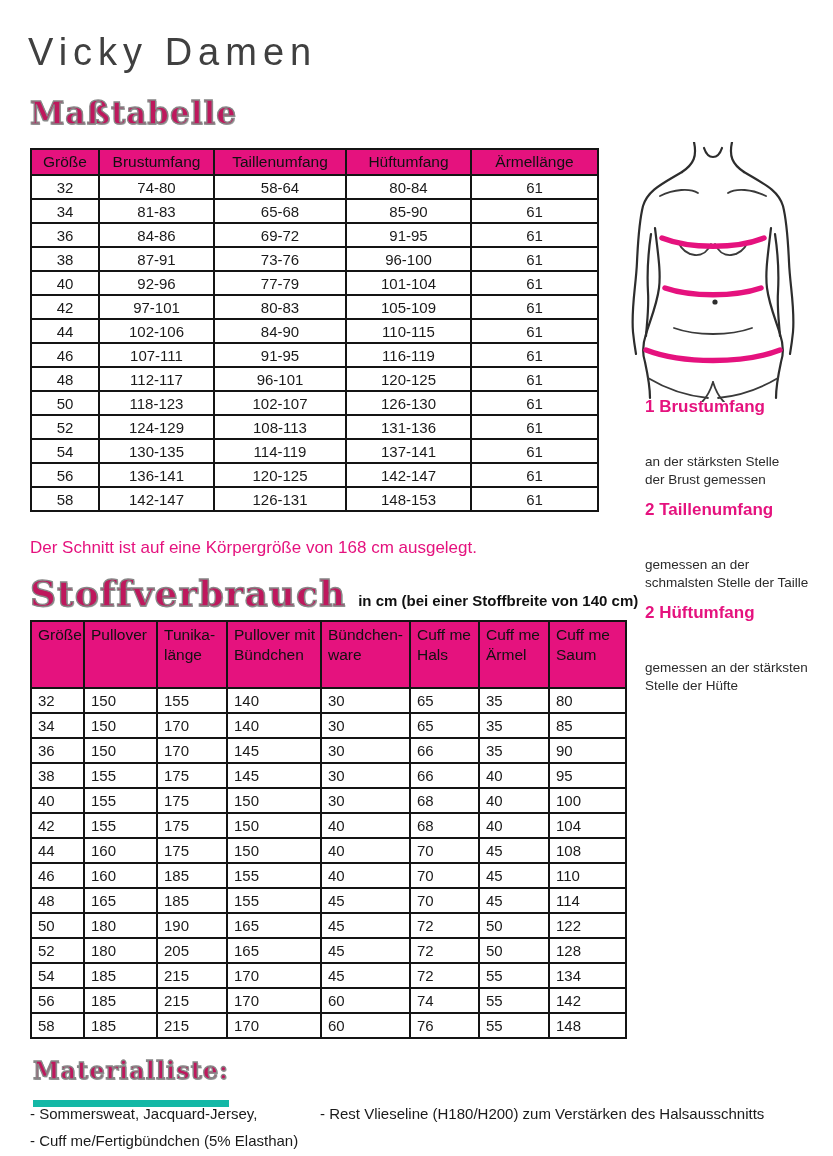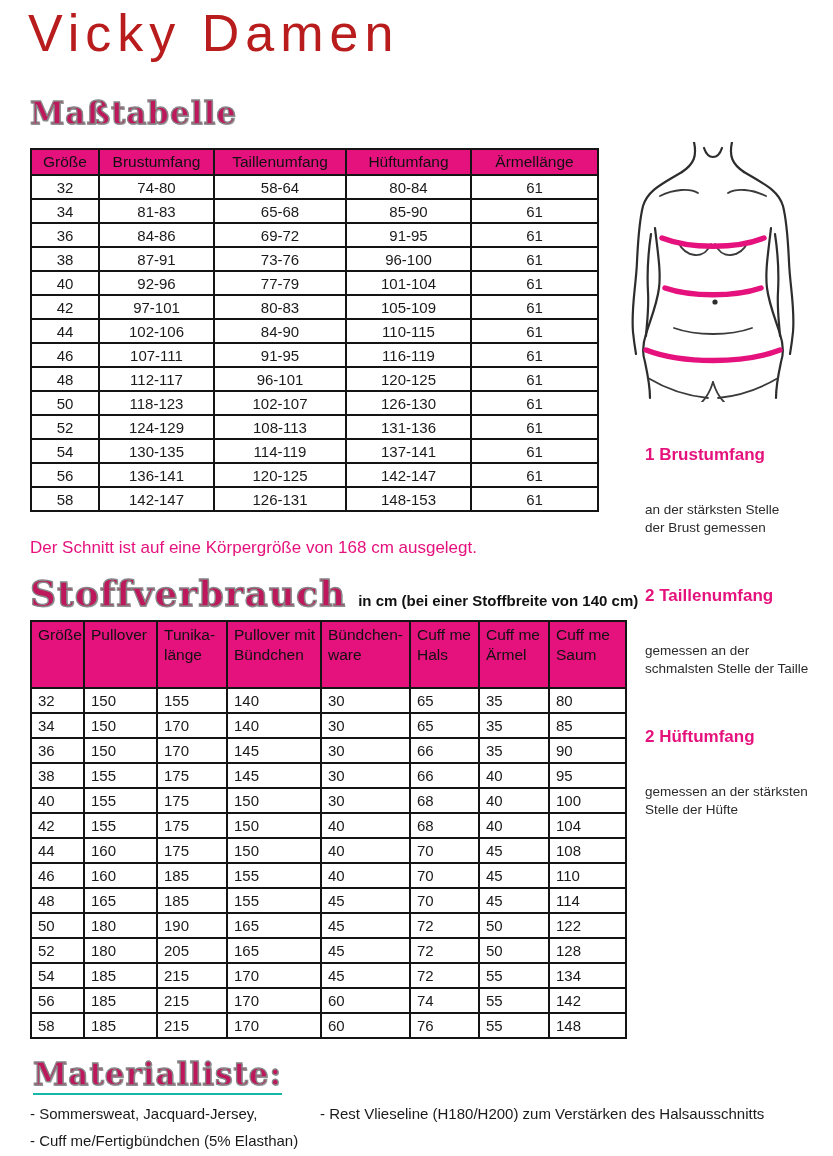--- a/index.html
+++ b/index.html
@@ -1,55 +1,55 @@
 <!DOCTYPE html>
 <html style="--accent: #e5127e;"><head>
 <meta charset="utf-8">
 <style>
   html,body { margin:0; padding:0; background:#ffffff; }
   .page {
     position:relative; width:833px; height:1156px; background:#ffffff;
     font-family:"Liberation Sans", sans-serif; color:#1a1a1a; overflow:hidden;
   }
   .main-title {
-    position:absolute; left:28px; top:5px;
-    font-size:52px; font-weight:300; letter-spacing:6px; color:#b91c1c; line-height:1.1;
+    position:absolute; left:28px; top:32px;
+    font-size:38px; font-weight:300; letter-spacing:6px; color:#404040; line-height:1.1;
   }
   .engraved {
     font-family:"DejaVu Serif", serif; font-weight:700; letter-spacing:1px;
     color:#be185d; -webkit-text-stroke:1.3px #878787;
     text-shadow:1px 1px 0 #aeaeae;
   }
   .h-mass { position:absolute; left:30px; top:95px; font-size:31px; }
   .h-stoff-row { position:absolute; left:30px; top:572px; display:flex; align-items:baseline; }
   .h-stoff { font-size:36px; }
   .stoff-subtitle { font-size:15px; font-weight:700; color:#111; margin-left:12px; }
-  .h-material { position:absolute; left:33px; top:1056px; font-size:31px;
-    border-bottom:2px solid #14b8a6; padding-bottom:1px; display:inline-block; }
+  .h-material { position:absolute; left:33px; top:1056px; font-size:24px;
+    border-bottom:7px solid #14b8a6; padding-bottom:15px; display:inline-block; }
 
   table { border-collapse:collapse; table-layout:fixed; }
   th, td { border:2px solid #141414; overflow:hidden; }
   th { background:var(--accent,#e5127e); color:#111; font-weight:400; }
 
   .size-table { position:absolute; left:30px; top:148px; width:567px; font-size:15px; }
   .size-table th { height:24px; font-size:15.5px; text-align:center; padding:0; }
   .size-table td { height:22px; text-align:center; padding:0; }
 
   .fabric-table { position:absolute; left:30px; top:620px; width:595px; font-size:15px; }
   .fabric-table th { height:62px; vertical-align:top; text-align:left;
     padding:3px 2px 0 6px; white-space:pre-line; line-height:20px; font-size:15.5px; }
   .fabric-table td { height:23px; text-align:left; padding:0 0 0 6px; }
 
   .note { position:absolute; left:30px; top:538px; font-size:17px; color:var(--accent,#e5127e); font-weight:500; }
 
   .figure-wrap { position:absolute; left:618px; top:142px; width:190px; height:260px; }
 
   .legend { position:absolute; left:645px; top:396px; width:182px; }
   .legend-item { margin-bottom:10px; }
-  .legend-title { font-size:17px; font-weight:700; color:var(--accent,#e5127e); line-height:22px;margin-top:48px; }
+  .legend-title { font-size:17px; font-weight:700; color:var(--accent,#e5127e); line-height:22px; }
   .legend-desc { font-size:13.5px; color:#2b2b2b; line-height:18px; white-space:pre-line;margin-top:35px; }
 
   .materials { position:absolute; left:30px; top:1100px; width:790px; font-size:15px; }
   .materials-col { position:absolute; top:0; }
   .materials-col div { line-height:27px; white-space:nowrap; }
   .materials-col.c1 { left:0; }
   .materials-col.c2 { left:290px; }
 </style>
 </head>
 <body>

